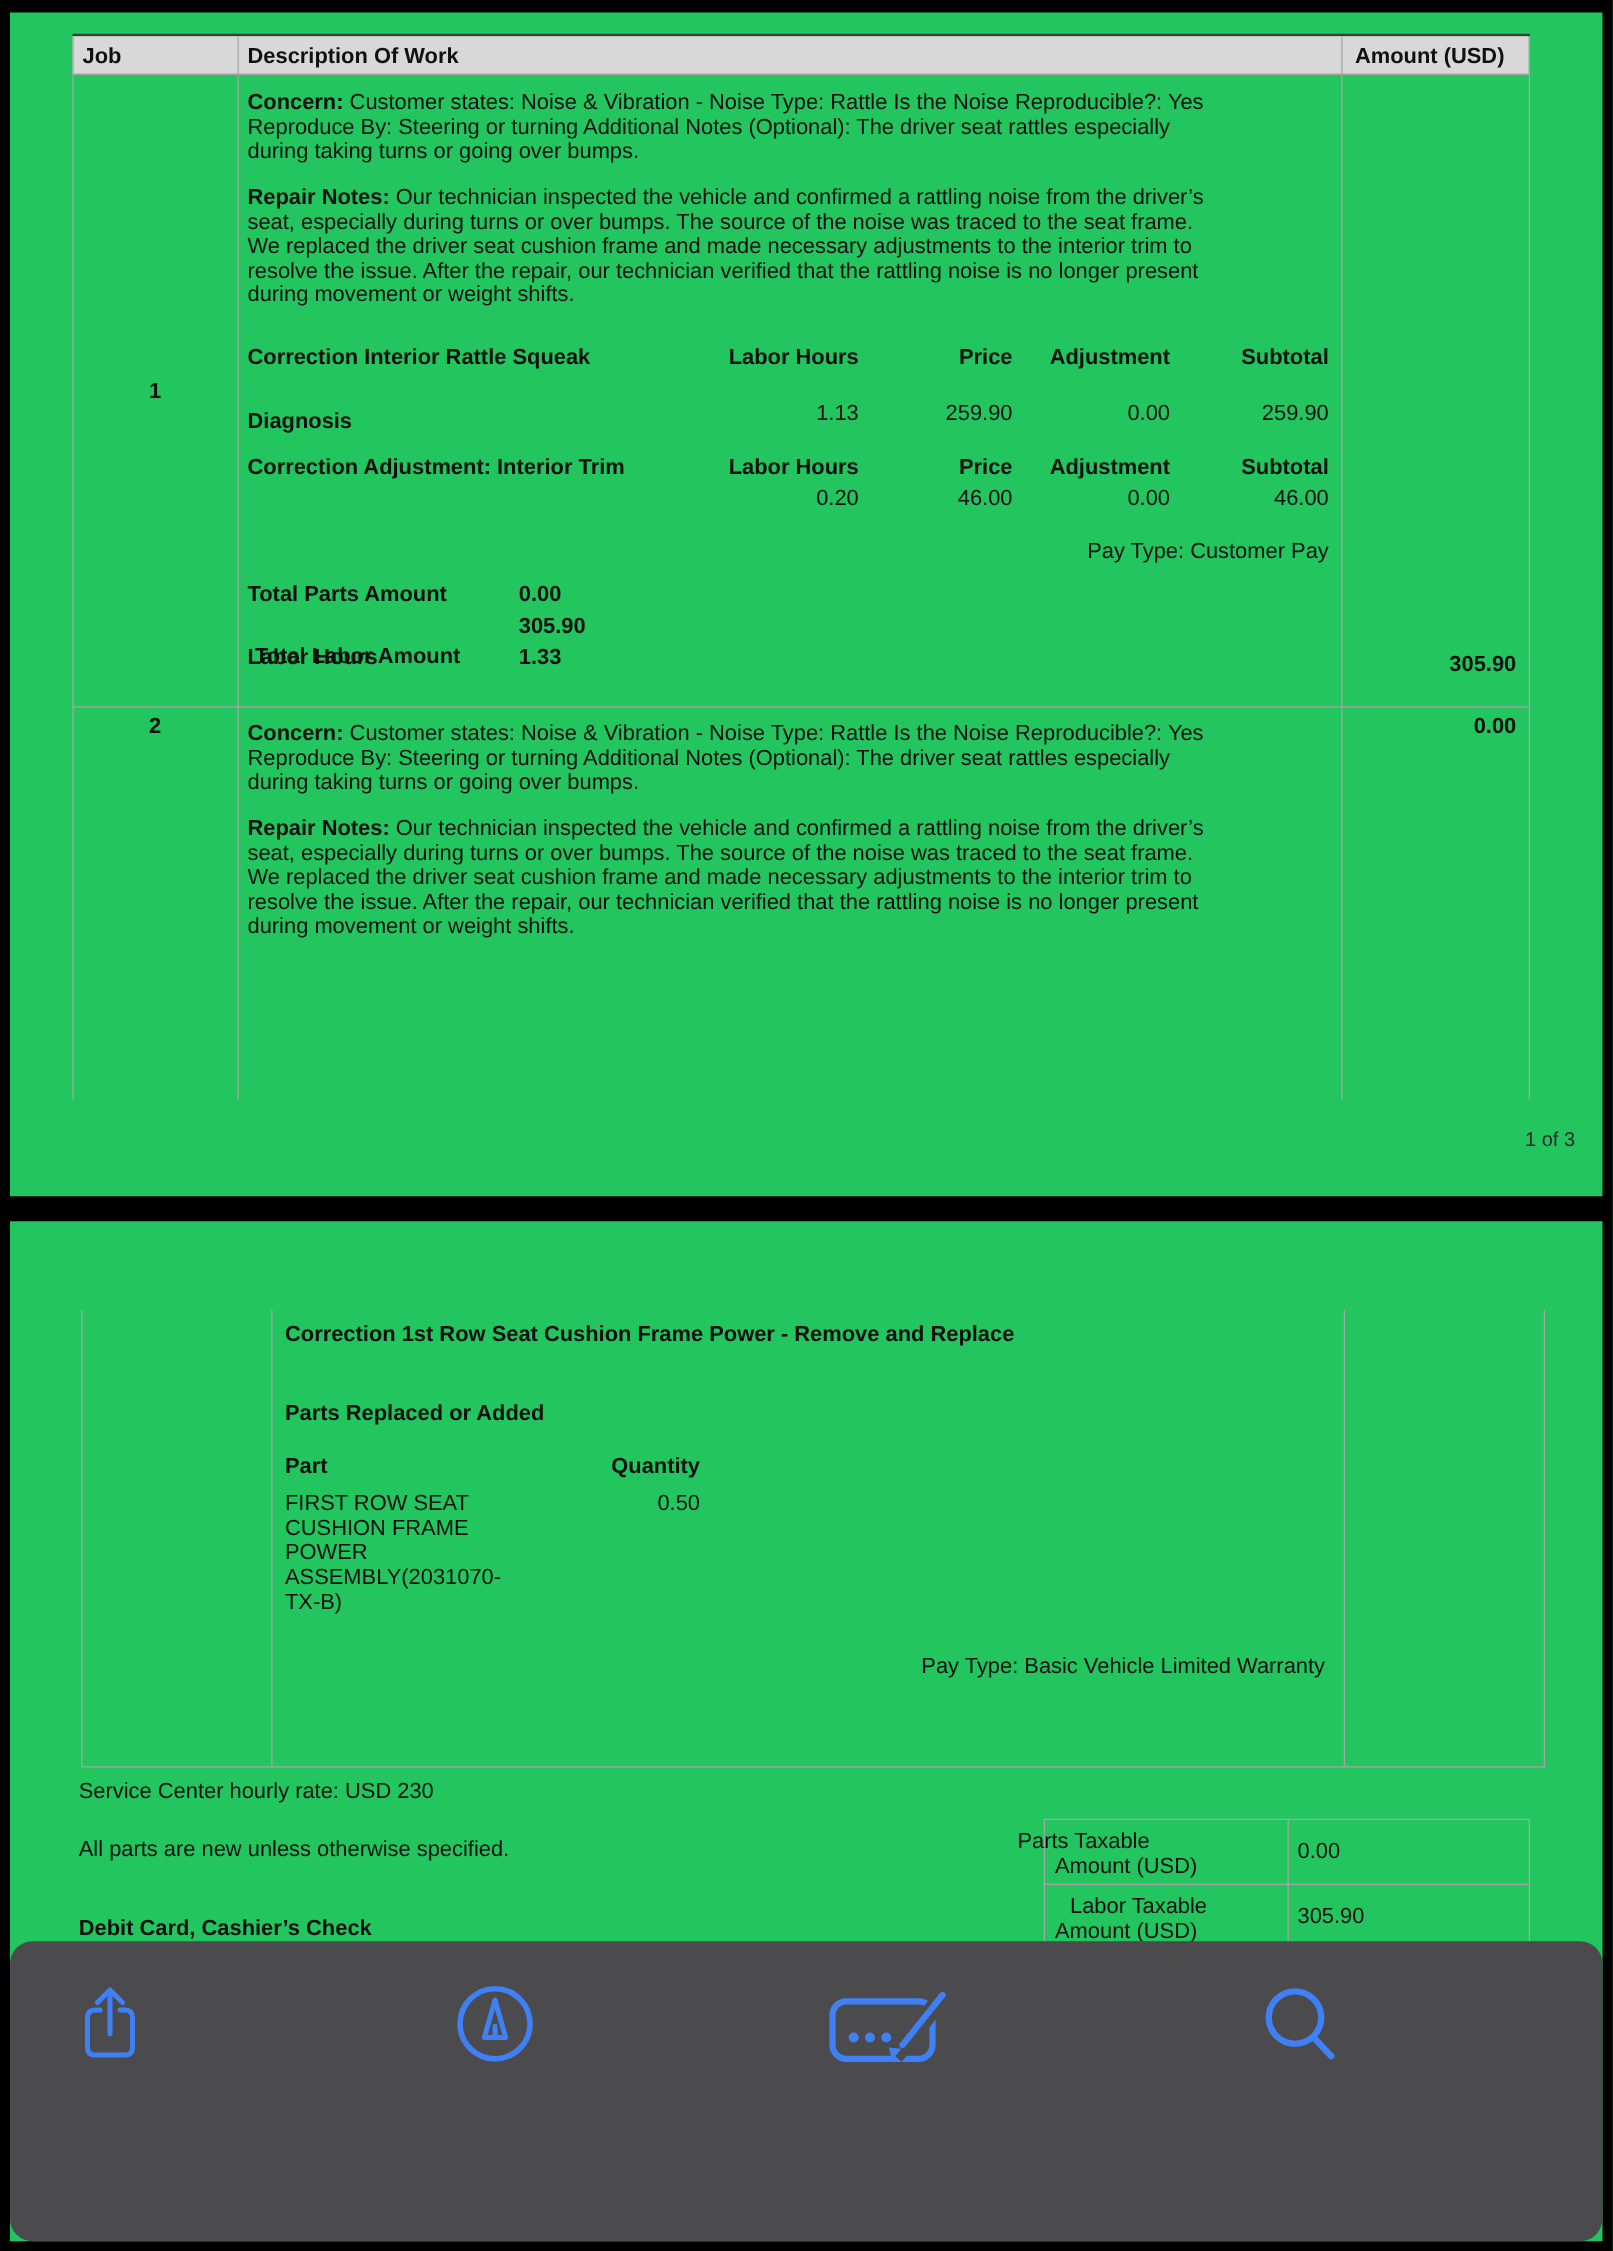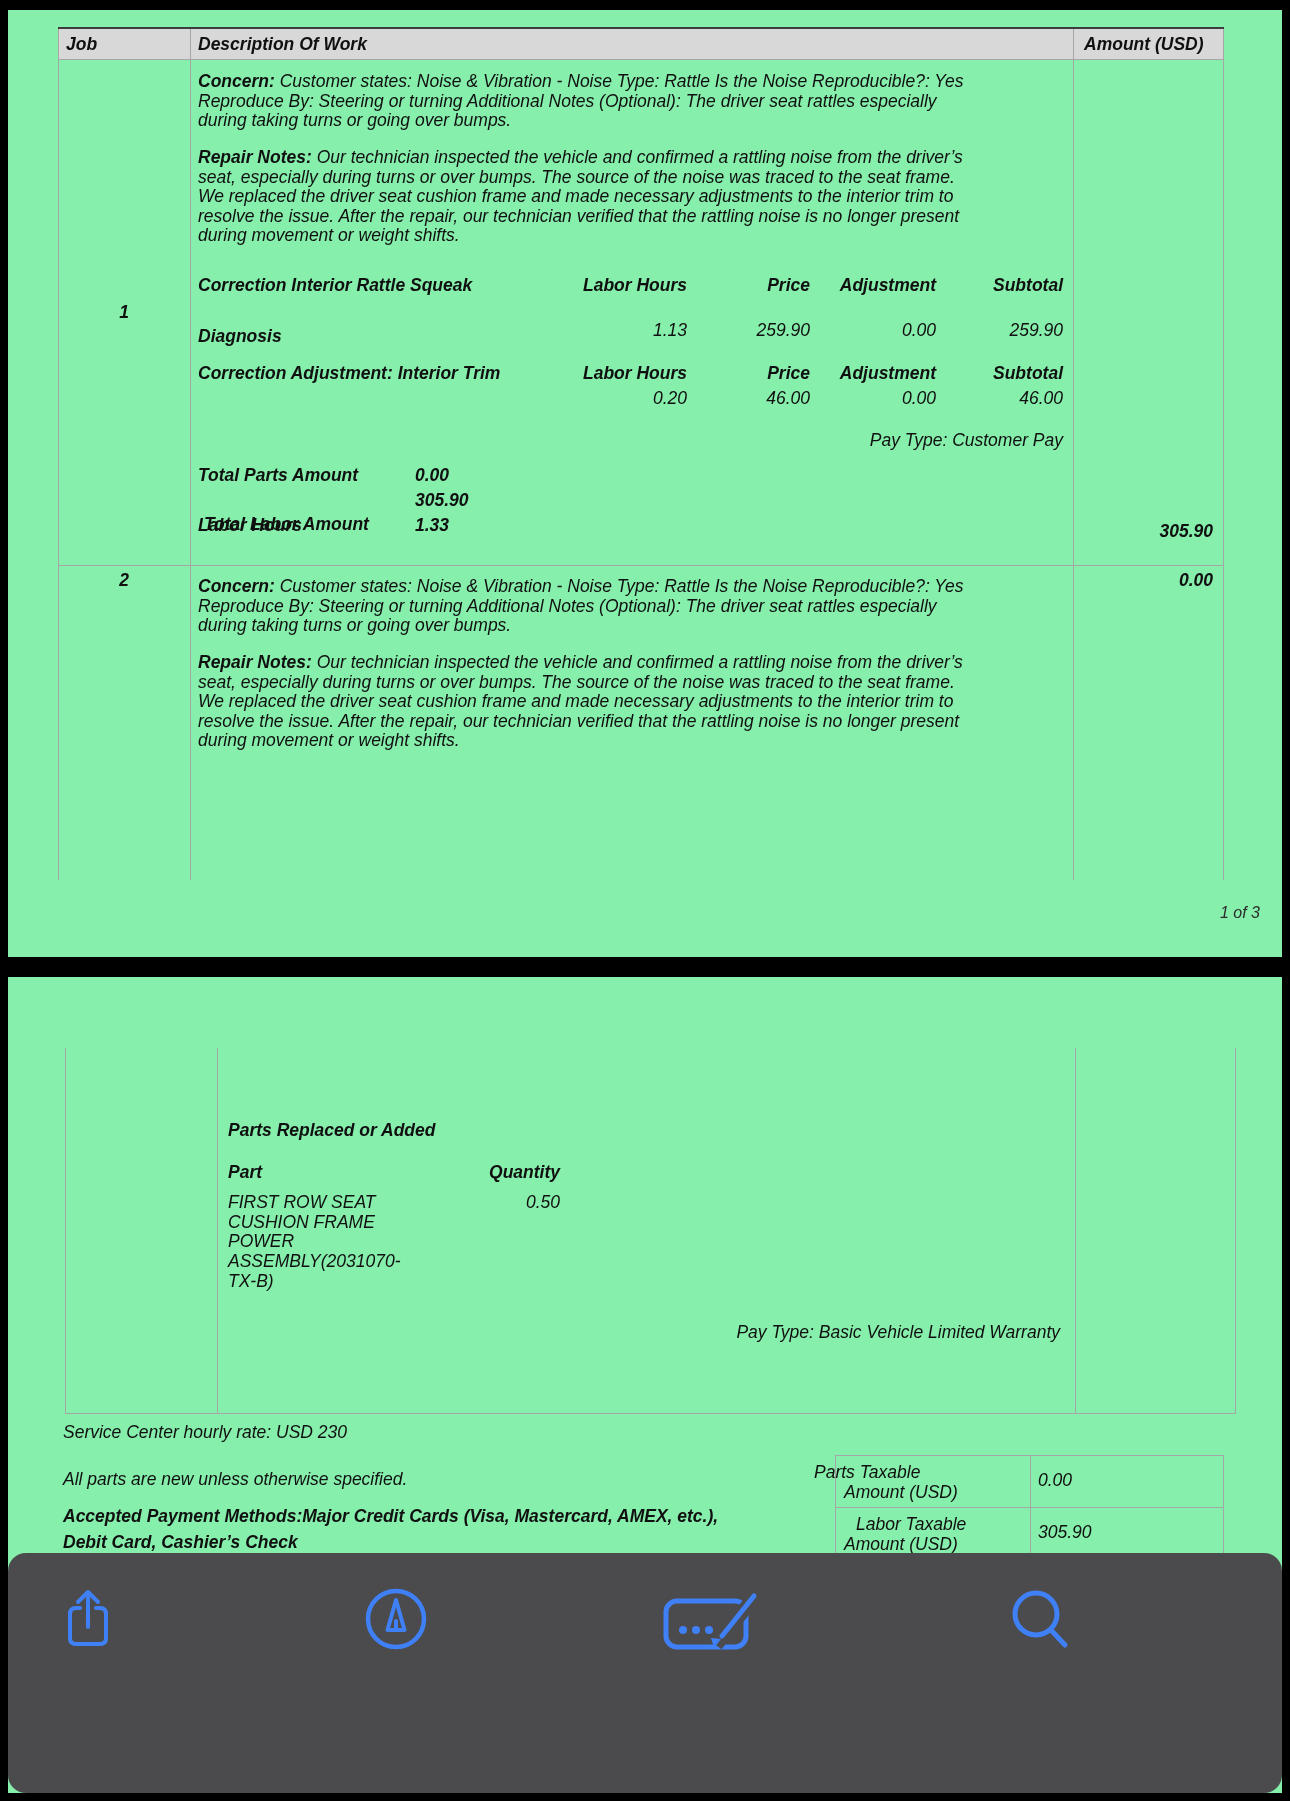--- a/index.html
+++ b/index.html
@@ -1,18 +1,18 @@
 <!DOCTYPE html>
 <html><head>
 <meta charset="utf-8">
 <style>
   html,body{margin:0;padding:0;background:#000;}
   #root{position:relative;width:1290px;height:1801px;background:#000;overflow:hidden;
         font-family:"Liberation Sans",sans-serif;}
-  .page{position:absolute;left:8px;width:1274px;background:#86efac;overflow:hidden;font-style:italic;}
+  .page{position:absolute;left:8px;width:1274px;background:#22c55e;overflow:hidden;}
   #p1{top:10px;height:947px;}
   #p2{top:977px;height:816px;}
   .t{position:absolute;white-space:pre;font-size:17.5px;line-height:19.5px;color:#101010;}
   .bold{font-weight:700;}
   .sm{font-size:16px;color:#2b2b2b;}
   .vl{position:absolute;width:1px;background:#a6a6a6;}
   .hl{position:absolute;height:1px;background:#a6a6a6;}
   .hl2{position:absolute;height:2px;background:#3c3c3c;}
   .hdrbg{position:absolute;background:#d8d8d8;}
   .ctr{text-align:center;}
@@ -103,36 +103,36 @@
   </div>
 
   <div class="page" id="p2">
 
     <div class="vl" style="left:57px;top:71px;height:365px;"></div>
     <div class="vl" style="left:209px;top:71px;height:365px;"></div>
     <div class="vl" style="left:1067px;top:71px;height:365px;"></div>
     <div class="vl" style="left:1227px;top:71px;height:365px;"></div>
     <div class="hl" style="left:57px;top:436px;width:1171px;"></div>
 
+    <div class="t bold" style="left:220px;top:81px;">Correction 1st Row Seat Cushion Frame Power - Remove and Replace</div>
     <div class="t bold" style="left:220px;top:133px;margin-top:11px;">Parts Replaced or Added</div>
     <div class="t bold" style="left:220px;top:186px;">Part</div>
     <div class="t bold" style="right:722px;top:186px;">Quantity</div>
 
     <div class="t" style="left:220px;top:216px;">FIRST ROW SEAT</div>
     <div class="t" style="left:220px;top:236px;">CUSHION FRAME</div>
     <div class="t" style="left:220px;top:255px;">POWER</div>
     <div class="t" style="left:220px;top:275px;">ASSEMBLY(2031070-</div>
     <div class="t" style="left:220px;top:295px;">TX-B)</div>
     <div class="t" style="right:722px;top:216px;">0.50</div>
 
     <div class="t" style="right:222px;top:346px;">Pay Type: Basic Vehicle Limited Warranty</div>
 
     <div class="t" style="left:55px;top:446px;">Service Center hourly rate: USD 230</div>
     <div class="t" style="left:55px;top:493px;">All parts are new unless otherwise specified.</div>
-    <div class="t bold" style="left:55px;top:530px;">Accepted Payment Methods:Major Credit Cards (Visa, Mastercard, AMEX, etc.),</div>
     <div class="t bold" style="left:55px;top:556px;">Debit Card, Cashier’s Check</div>
 
     <div class="hl" style="left:827px;top:478px;width:389px;"></div>
     <div class="hl" style="left:827px;top:530px;width:389px;"></div>
     <div class="vl" style="left:827px;top:478px;height:110px;"></div>
     <div class="vl" style="left:1022px;top:478px;height:110px;"></div>
     <div class="vl" style="left:1215px;top:478px;height:110px;"></div>
 
     <div class="t" style="left:806px;top:486px;">Parts Taxable</div>
     <div class="t" style="left:836px;top:506px;">Amount (USD)</div>

